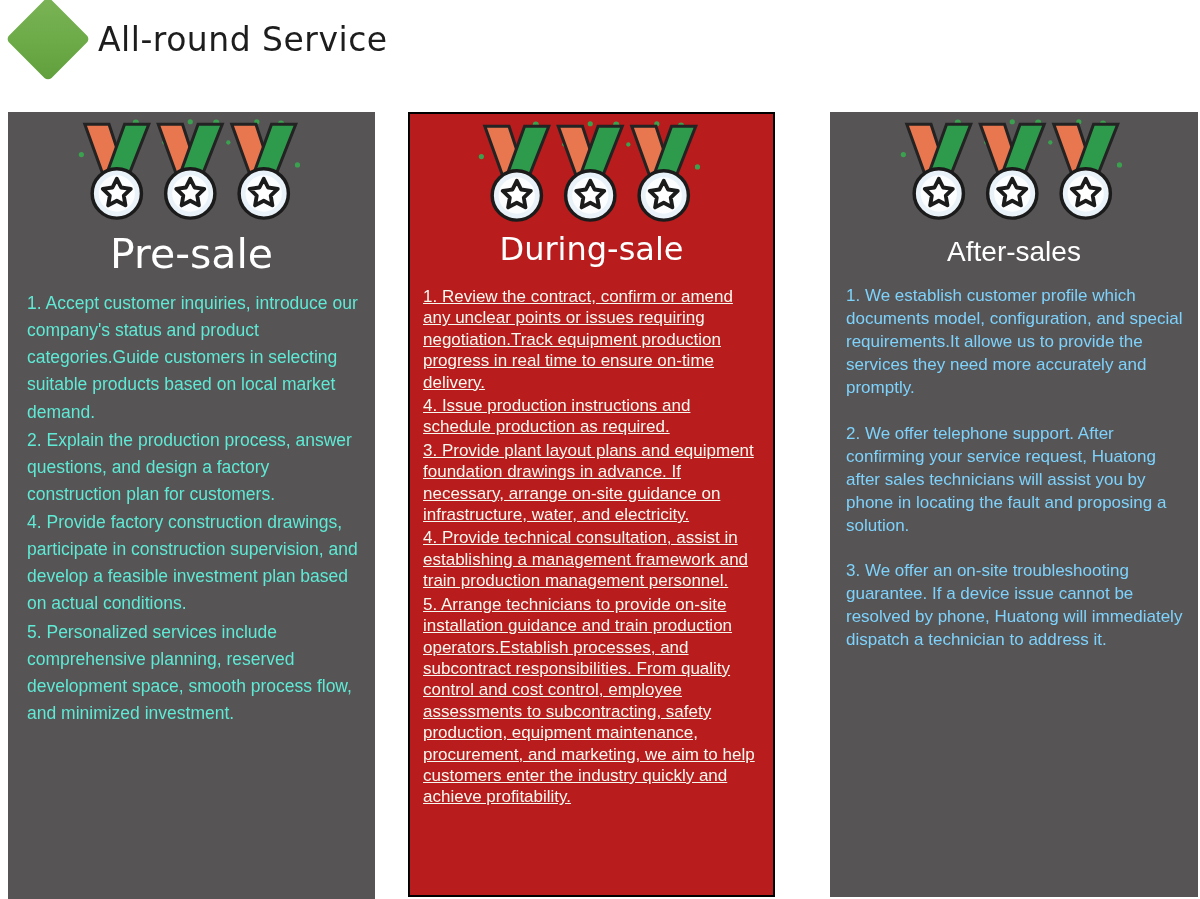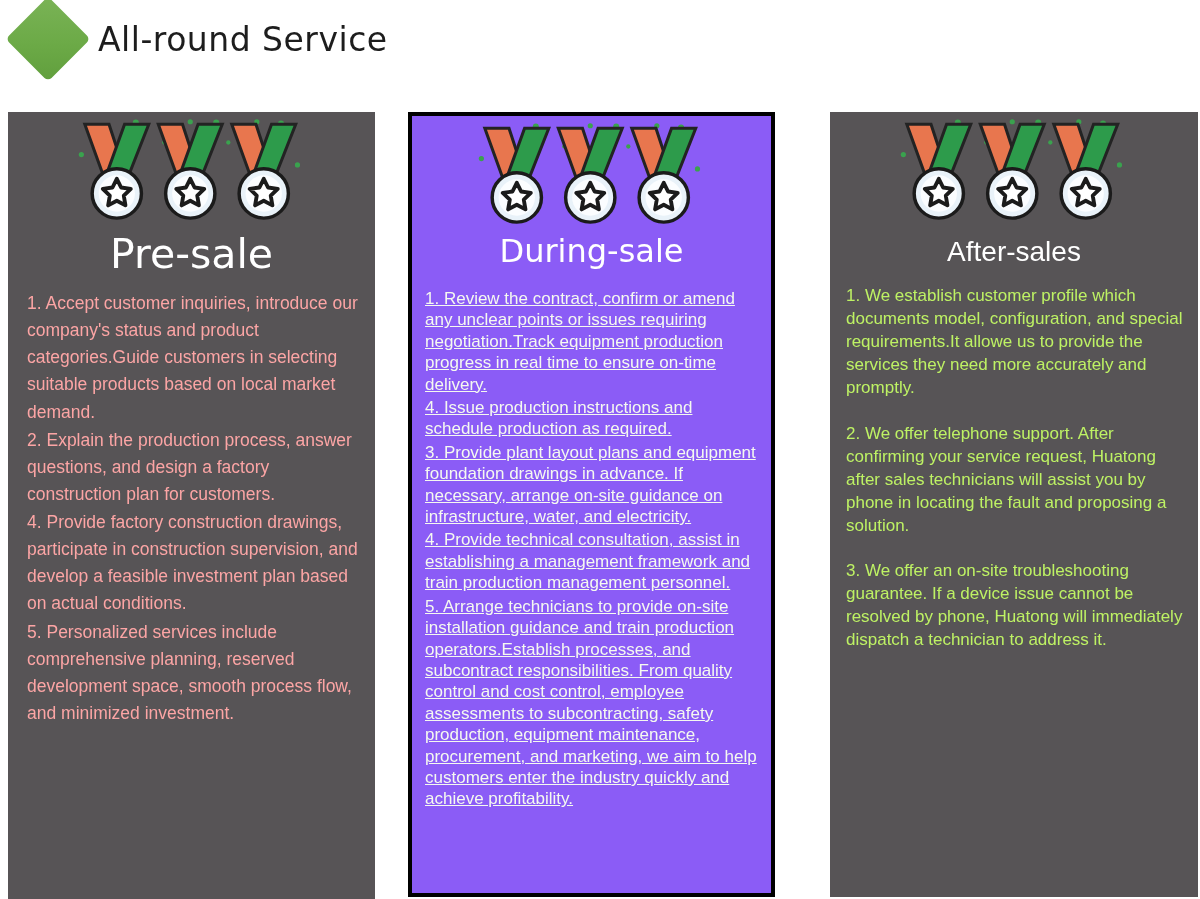--- a/index.html
+++ b/index.html
@@ -16,38 +16,38 @@
     transform:rotate(45deg); border-radius:5px;
   }
   .page-title {
     font-family:"DejaVu Sans", sans-serif; font-size:33px; font-weight:400;
     color:#1d1d1d; letter-spacing:0.5px; margin-left:6px;
   }
 
   
   .card { position:absolute; top:112px; box-sizing:border-box; }
   .card-dark { background:#575456; }
-  .card-green { background:#8b5cf6; border:4px solid #000000; }
+  .card-green { background:#b91c1c; border:2px solid #000000; }
   .card-0 { left:8px;   width:367px; height:797px; }
   .card-1 { left:408px; width:367px; height:785px; }
   .card-2 { left:830px; width:368px; height:785px; }
 
   .medals { display:block; margin:8px auto 0 auto; width:244px; height:102px; overflow:visible; }
 
   .card h2 { text-align:center; color:#ffffff; font-weight:400; }
   .card-0 h2 { font-family:"DejaVu Sans", sans-serif; font-size:41px; margin:8px 0 12px; }
   .card-1 h2 { font-family:"DejaVu Sans", sans-serif; font-size:32px; margin:6px 0 18px; }
   .card-2 h2 { font-family:"Liberation Sans", sans-serif; font-size:28px; margin:14px 0 16px; }
 
   .body p { margin:0; }
-  .card-0 .body { padding:0 16px 0 19px; font-size:17.5px; line-height:1.55; color:#fca5a5; }
+  .card-0 .body { padding:0 16px 0 19px; font-size:17.5px; line-height:1.55; color:#5eead4; }
   .card-0 .body p { margin-bottom:1px; }
   .card-1 .body { padding:0 12px 0 13px; font-size:17px;   line-height:1.26; color:#f5f9f0; }
   .card-1 .body p { margin-bottom:2px;text-decoration:underline; }
-  .card-2 .body { padding:0 14px 0 16px; font-size:17px;   line-height:1.36; color:#bef264; }
+  .card-2 .body { padding:0 14px 0 16px; font-size:17px;   line-height:1.36; color:#7dd3fc; }
   .card-2 .body p { margin-bottom:22px; }
 </style>
 </head>
 <body>
 
 <svg width="0" height="0" style="position:absolute" aria-hidden="true">
   <defs>
     <g id="medal">
       <polygon points="16,5 44,5 64,66 38,66" fill="#e8764e" stroke="#232323" stroke-width="3.5"></polygon>
       <polygon points="62,5 90,5 66,66 40,66" fill="#2d9b4b" stroke="#232323" stroke-width="3.5"></polygon>

